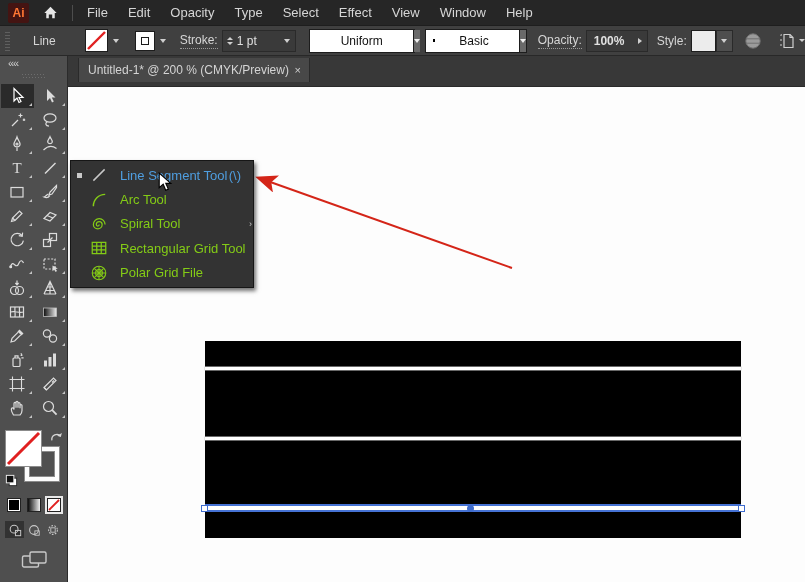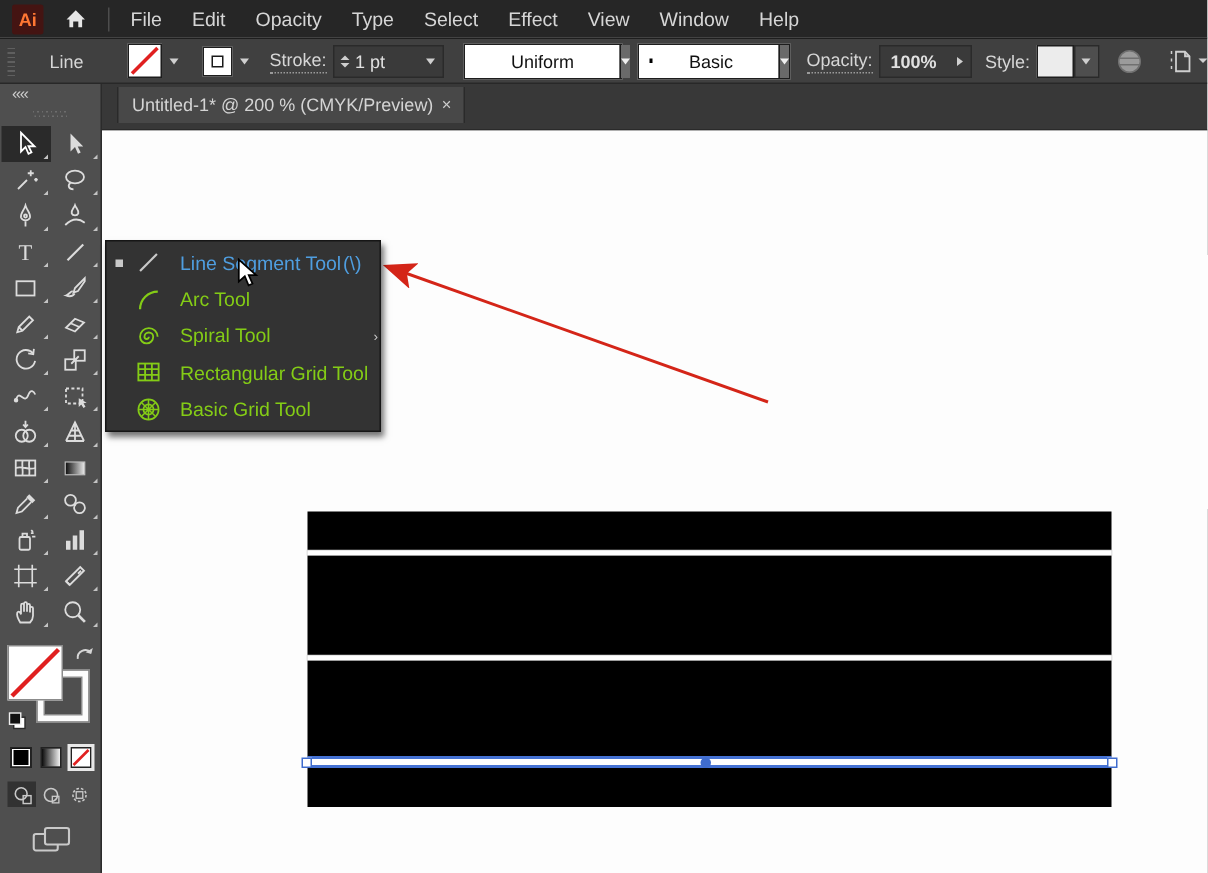--- a/index.html
+++ b/index.html
@@ -538,21 +538,21 @@
         </div>
         <div class="flyout-item">
           <span class="fly-marker"></span>
           <span class="fly-icon">
             <svg width="18" height="18" viewBox="0 0 16 16" fill="none" stroke="currentColor" stroke-width="1.2">
               <circle cx="8" cy="8" r="6" stroke-width="1"></circle>
               <circle cx="8" cy="8" r="3" stroke-width="1"></circle>
               <path d="M8 2 V14 M2 8 H14 M3.8 3.8 L12.2 12.2 M12.2 3.8 L3.8 12.2" stroke-width="0.9"></path>
             </svg>
           </span>
-          <span>Basic Grid Tool</span>
+          <span>Polar Grid File</span>
         </div>
       </div>
     <div class="fly-tear">›</div>
   </div>
 
   <div class="cursor-arrow">
     <svg width="15" height="21" viewBox="0 0 14 20">
         <path d="M1 1 L1 15 L4.8 11.6 L7.2 17.4 L9.7 16.3 L7.3 10.8 L12 10.8 Z" fill="#fff" stroke="#000" stroke-width="1.1"></path>
       </svg>
   </div>

